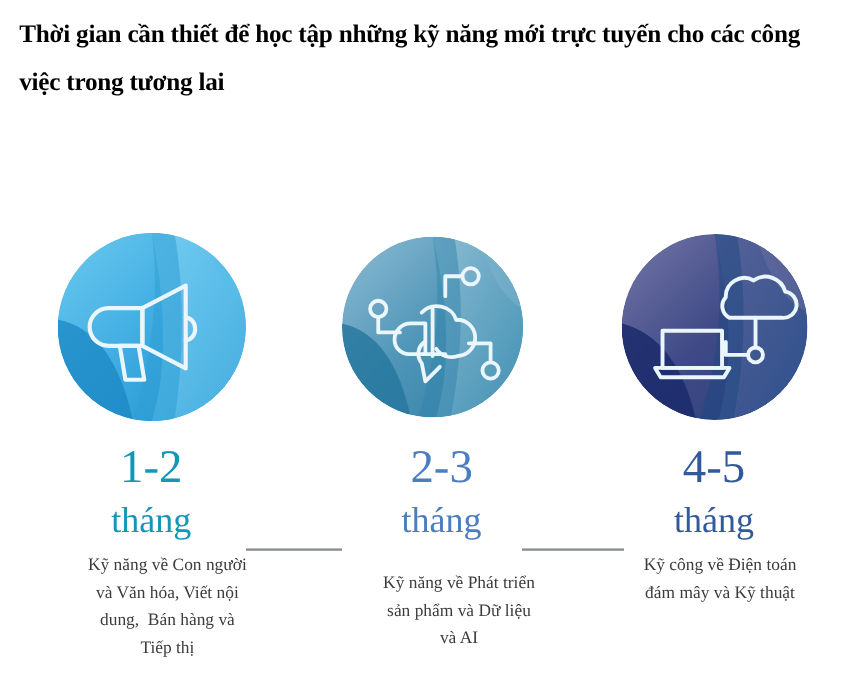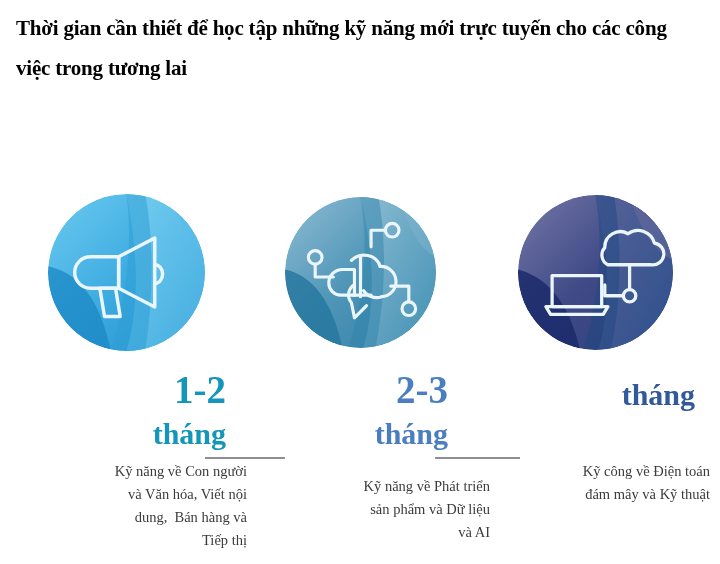--- a/index.html
+++ b/index.html
@@ -61,44 +61,44 @@
     z-index: 2;
   }
   .circle-wrap svg {
     display: block;
     width: 100%;
     height: 100%;
   }
 
   .value {
     position: absolute;
-    text-align: right;
-    font-family: "Liberation Serif", "DejaVu Serif", serif;
-    font-weight: bold;
+    text-align: center;
+    font-family: "Liberation Serif", "DejaVu Serif", serif;
+    font-weight: normal;
     line-height: 1;
   }
   .value .num {
     display: block;
     font-size: 39px;
     letter-spacing: 0px;
   }
   .value .unit {
     display: block;
     font-size: 30px;
     margin-top: 10px;
   }
 
   .caption {
     position: absolute;
     font-family: "Liberation Serif", "DejaVu Serif", serif;
     font-size: 14.5px;
     line-height: 23px;
     color: #3b3b3b;
     white-space: pre-wrap;
-    text-align: right;
+    text-align: center;
   }
 </style>
 </head>
 <body>
 
 <div id="title">Thời gian cần thiết để học tập những kỹ năng mới trực tuyến cho các công việc trong tương lai</div>
 
 <div id="infographic">
 
   <div class="connector" style="left:205px; width:80px;"></div>
@@ -189,21 +189,21 @@
 
           <circle cx="20" cy="40" r="4.5"></circle>
           <path d="M20 45 v8 h12"></path>
 
           <circle cx="82" cy="74" r="4.5"></circle>
           <path d="M82 69 v-10 h-12"></path>
         </g>
       </svg>
     </div>
 
-    <div class="value" style="left:248px; top:185px; width:200px; color:#4a7ec0;">
+    <div class="value" style="left:268px; top:185px; width:200px; color:#4a7ec0;">
       <span class="num">2-3</span>
       <span class="unit">tháng</span>
     </div>
 
     <div class="caption" style="left:275px; top:290px; width:215px;">Kỹ năng về Phát triển
 sản phẩm và Dữ liệu
 và AI</div>
   </div>
 
   <div class="col">
@@ -237,20 +237,21 @@
           <path d="M72 45 v16"></path>
           <circle cx="72" cy="65" r="4"></circle>
           <path d="M68 65 H56 V58"></path>
           <path d="M22 52 h32 v20 h-32 z"></path>
           <path d="M18 72 h40 l-3 5 h-34 z"></path>
         </g>
       </svg>
     </div>
 
     <div class="value" style="left:495px; top:185px; width:200px; color:#31599b;">
+      <span class="num">4-5</span>
       <span class="unit">tháng</span>
     </div>
 
     <div class="caption" style="left:490px; top:275px; width:220px;">Kỹ công về Điện toán
 đám mây và Kỹ thuật</div>
   </div>
 
 </div>
 
 </body></html>

